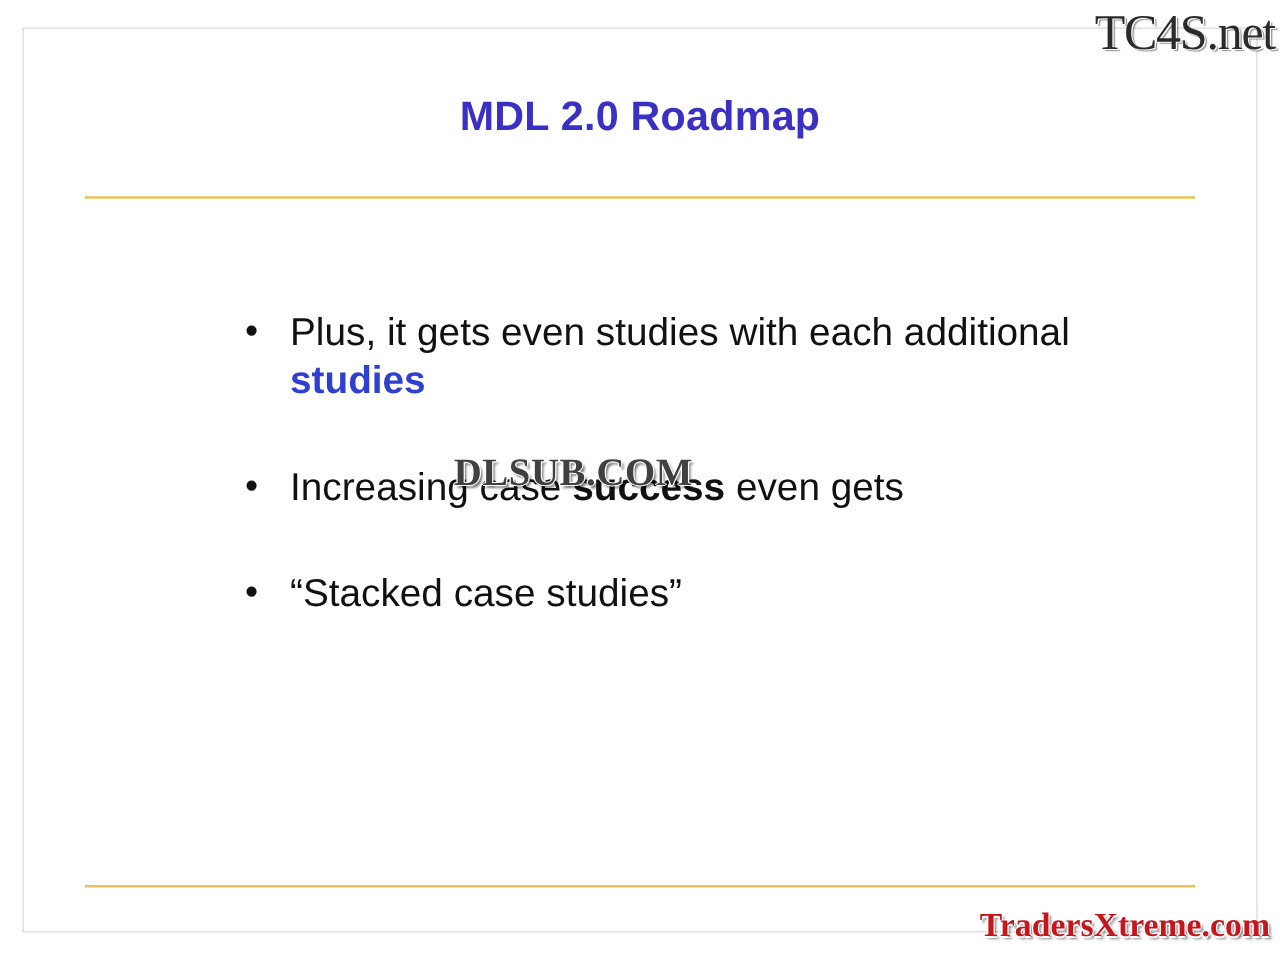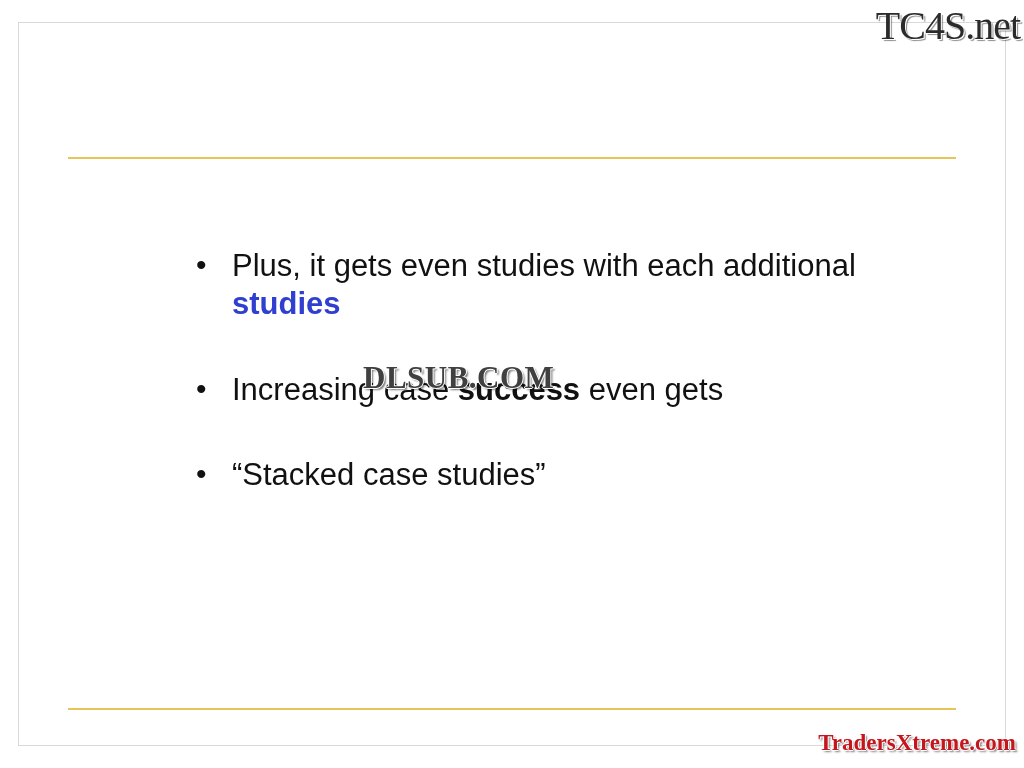--- a/index.html
+++ b/index.html
@@ -123,41 +123,42 @@
     white-space: nowrap;
     z-index: 4;
   }
   
   #tx-watermark {
     position: absolute;
     right: 8px;
     bottom: 12px;
     font-family: "Liberation Serif", serif;
     font-weight: bold;
-    font-size: 23px;
+    font-size: 27px;
     color: #c4161c;
     text-shadow:
       1px 0 0 #ffffff,
       -1px 0 0 #ffffff,
       0 1px 0 #ffffff,
       0 -1px 0 #ffffff,
       2px 2px 2px rgba(0,0,0,0.5);
     white-space: nowrap;
     z-index: 5;
   }
 </style>
 </head>
 <body>
 
 <div id="slide">
 
   <div id="slide-frame"></div>
 
   <div id="tc4s-watermark">TC4S.net</div>
 
+  <div id="slide-title">MDL 2.0 Roadmap</div>
 
   <div class="gold-rule" id="rule-top"></div>
 
   <div id="body-block">
 
     <div class="bullet-row">
       <span class="bullet-dot">•</span>
       <span class="bullet-text"><span>Plus, it gets even studies with each additional </span><span class="accent-success">studies</span><span></span></span>
     </div>
 

